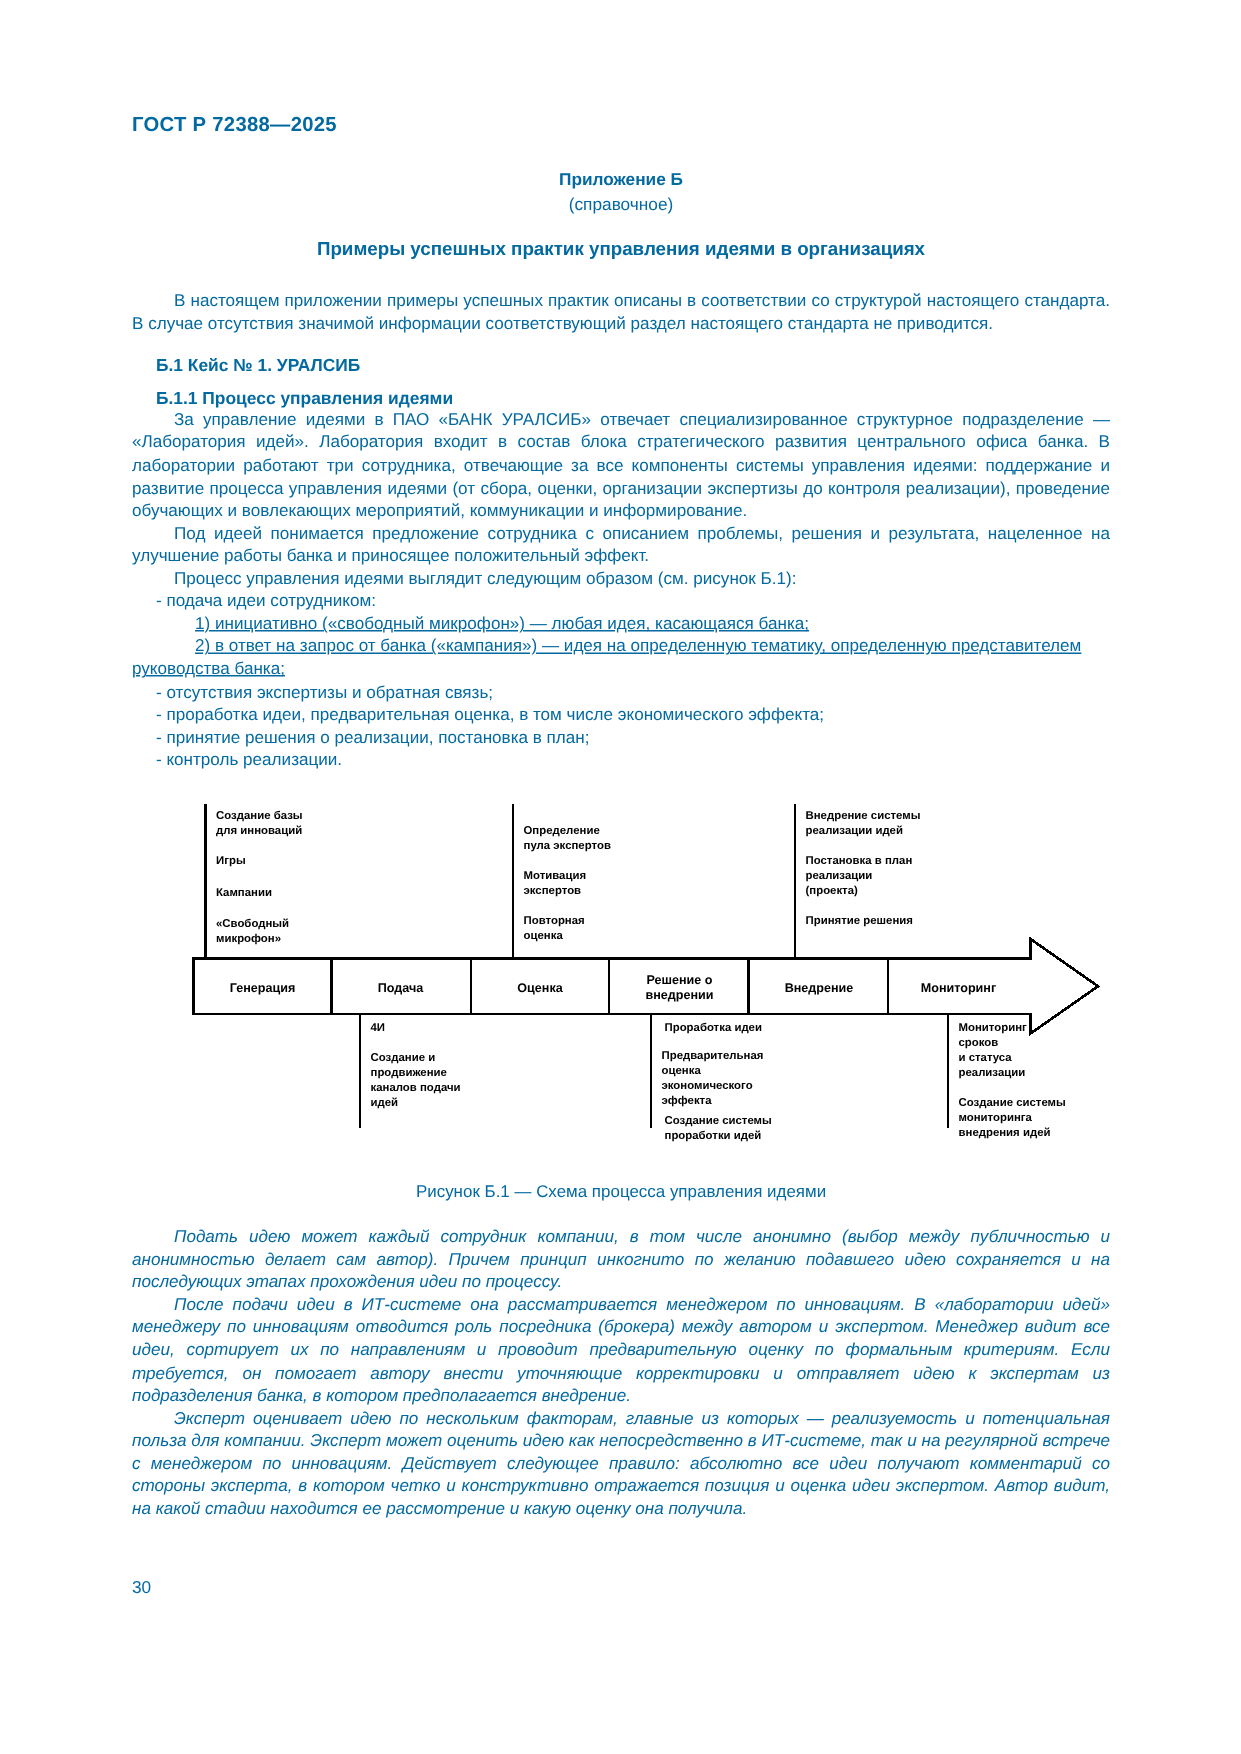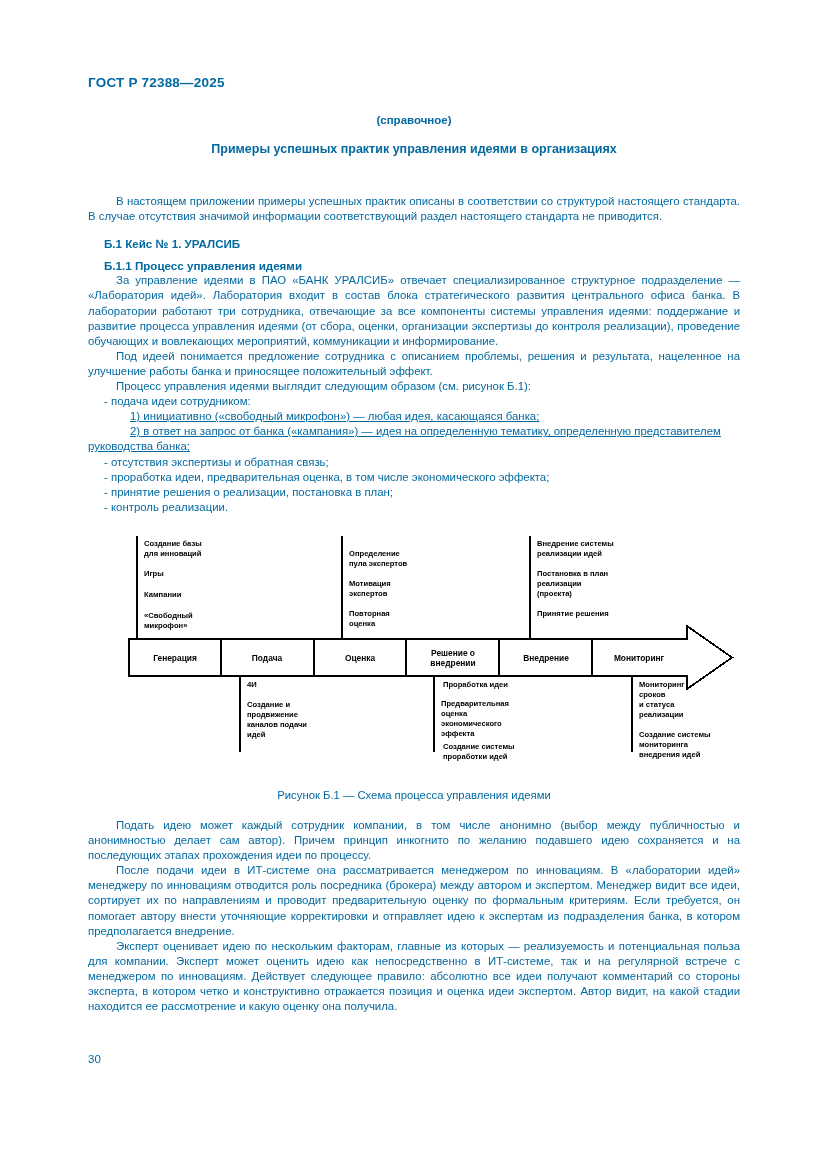--- a/index.html
+++ b/index.html
@@ -36,21 +36,21 @@
     width: 652px;
     text-align: center;
   }
   .appendix-title {
     font-size: 11.5px;
     font-weight: bold;
     line-height: 17px;
   }
   .appendix-sub {
     font-size: 11.5px;
-    font-weight: bold;
+    font-weight: normal;
     line-height: 17px;
   }
   .appendix-heading {
     font-size: 12.5px;
     font-weight: bold;
     margin-top: 12px;
     line-height: 17px;
   }
 
   
@@ -133,39 +133,41 @@
   }
 
   
   .body-col2 {
     position: absolute;
     left: 88px;
     top: 818px;
     width: 652px;
     font-size: 11.4px;
     line-height: 15.1px;
+    font-style: italic;
   }
 
   
   .page-number {
     position: absolute;
     left: 88px;
     top: 1053px;
     font-size: 11.5px;
     text-align: center;
   }
 </style>
 </head>
 <body>
 
 <div class="page">
 
   <div class="doc-header">ГОСТ Р 72388—2025</div>
 
   <div class="appendix-block">
+    <div class="appendix-title">Приложение Б</div>
     <div class="appendix-sub">(справочное)</div>
     <div class="appendix-heading">Примеры успешных практик управления идеями в организациях</div>
   </div>
 
   <div class="body-col">
 
     <p class="j">В настоящем приложении примеры успешных практик описаны в соответствии со структурой настоящего стандарта. В случае отсутствия значимой информации соответствующий раздел настоящего стандарта не приводится.</p>
 
     <h4 class="sec">Б.1 Кейс № 1. УРАЛСИБ</h4>
     <h5 class="sec">Б.1.1 Процесс управления идеями</h5>

